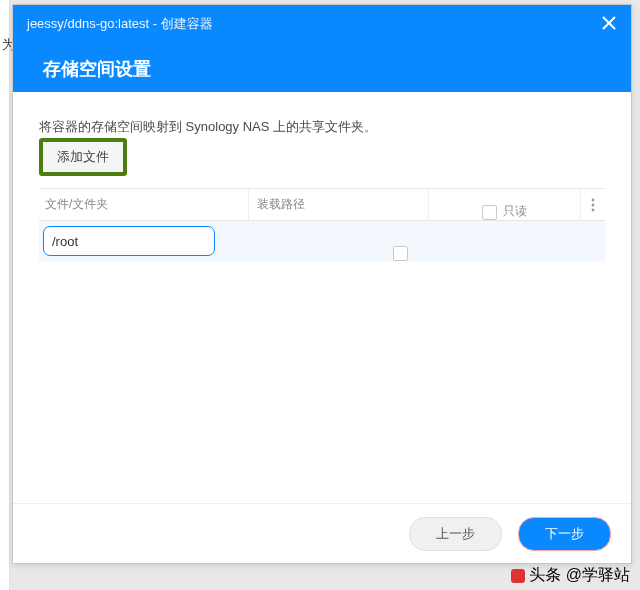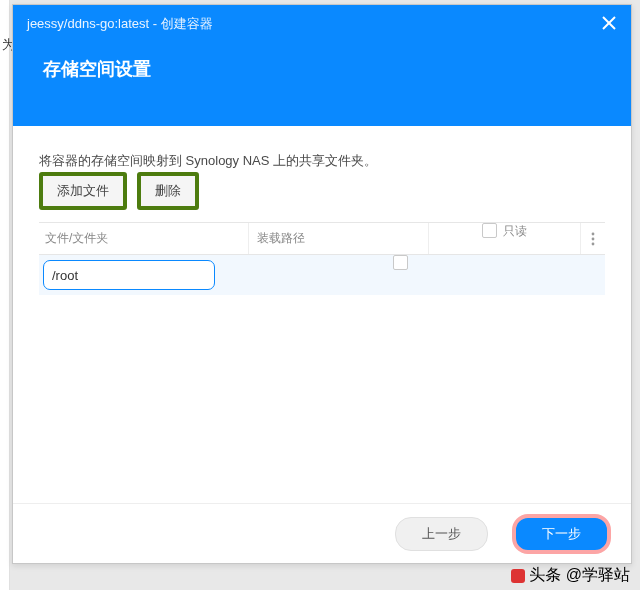--- a/index.html
+++ b/index.html
@@ -27,21 +27,21 @@
     height: 560px;
     background: #fff;
     border: 1px solid #c7c7c7;
     display: flex;
     flex-direction: column;
     box-shadow: 0 2px 6px rgba(0,0,0,0.1);
   }
   .header {
     background: linear-gradient(180deg, #0a89ff 0%, #0a89ff 100%);
     color: #fff;
-    height: 121px;
+    height: 87px;
     position: relative;
     flex-shrink: 0;
   }
   .header-title {
     position: absolute;
     top: 10px;
     left: 14px;
     font-size: 13px;
     font-weight: 500;
     color: #eaf4ff;
@@ -97,21 +97,21 @@
   .thead {
     display: flex;
     align-items: center;
     height: 32px;
     color: #888;
     font-size: 12px;
     border-bottom: 1px solid #e6e6e6;
   }
   .col-file { width: 210px; padding-left: 6px; border-right: 1px solid #eee; height:100%; display:flex; align-items:center;}
   .col-mount { width: 180px; padding-left: 8px; border-right: 1px solid #eee; height:100%; display:flex; align-items:center;}
-  .col-ro { flex: 1; display:flex; align-items:flex-start; justify-content:center; gap:6px; border-right:1px solid #eee; height:100%;}
+  .col-ro { flex: 1; display:flex; align-items:flex-end; justify-content:center; gap:6px; border-right:1px solid #eee; height:100%;}
   .col-more { width: 24px; display:flex; align-items:center; justify-content:center; height:100%; cursor:pointer;}
   .trow {
     display: flex;
     align-items: center;
     height: 40px;
     background: #f2f8fe;
   }
   .trow .col-file {
     color: #444;
     border-right: none;
@@ -141,35 +141,35 @@
     cursor: pointer;
     display:inline-block;
   }
   .footer {
     flex-shrink: 0;
     height: 60px;
     border-top: 1px solid #eee;
     display: flex;
     justify-content: flex-end;
     align-items: center;
-    gap: 24px;
+    gap: 16px;
     padding: 0 20px;
   }
   .btn-prev {
     background: #f0f0f0;
     border: 1px solid #e0e0e0;
     color: #555;
     font-size: 13px;
     padding: 7px 26px;
     border-radius: 16px;
     cursor: pointer;
   }
   .btn-next {
     background: #0a89ff;
-    border: 4px solid #fca5a5;
+    border: 1px solid #fca5a5;
     color: #fff;
     font-size: 13px;
     padding: 7px 26px;
     border-radius: 16px;
     cursor: pointer;
   }
   .watermark {
     position: absolute;
     bottom: 4px;
     right: 10px;
@@ -207,21 +207,20 @@
           <line x1="13" y1="1" x2="1" y2="13"></line>
       </svg>
     </div>
   </div>
 
   <div class="body">
     <div class="desc">将容器的存储空间映射到 Synology NAS 上的共享文件夹。</div>
 
     <div class="btn-row">
       <button class="btn">添加文件</button>
-      <button class="btn">删除</button>
     </div>
 
     <div class="table">
       <div class="thead">
         <div class="col-file">文件/文件夹</div>
         <div class="col-mount">装载路径</div>
         <div class="col-ro">
           <span class="chk"></span>
           <span>只读</span>
         </div>

